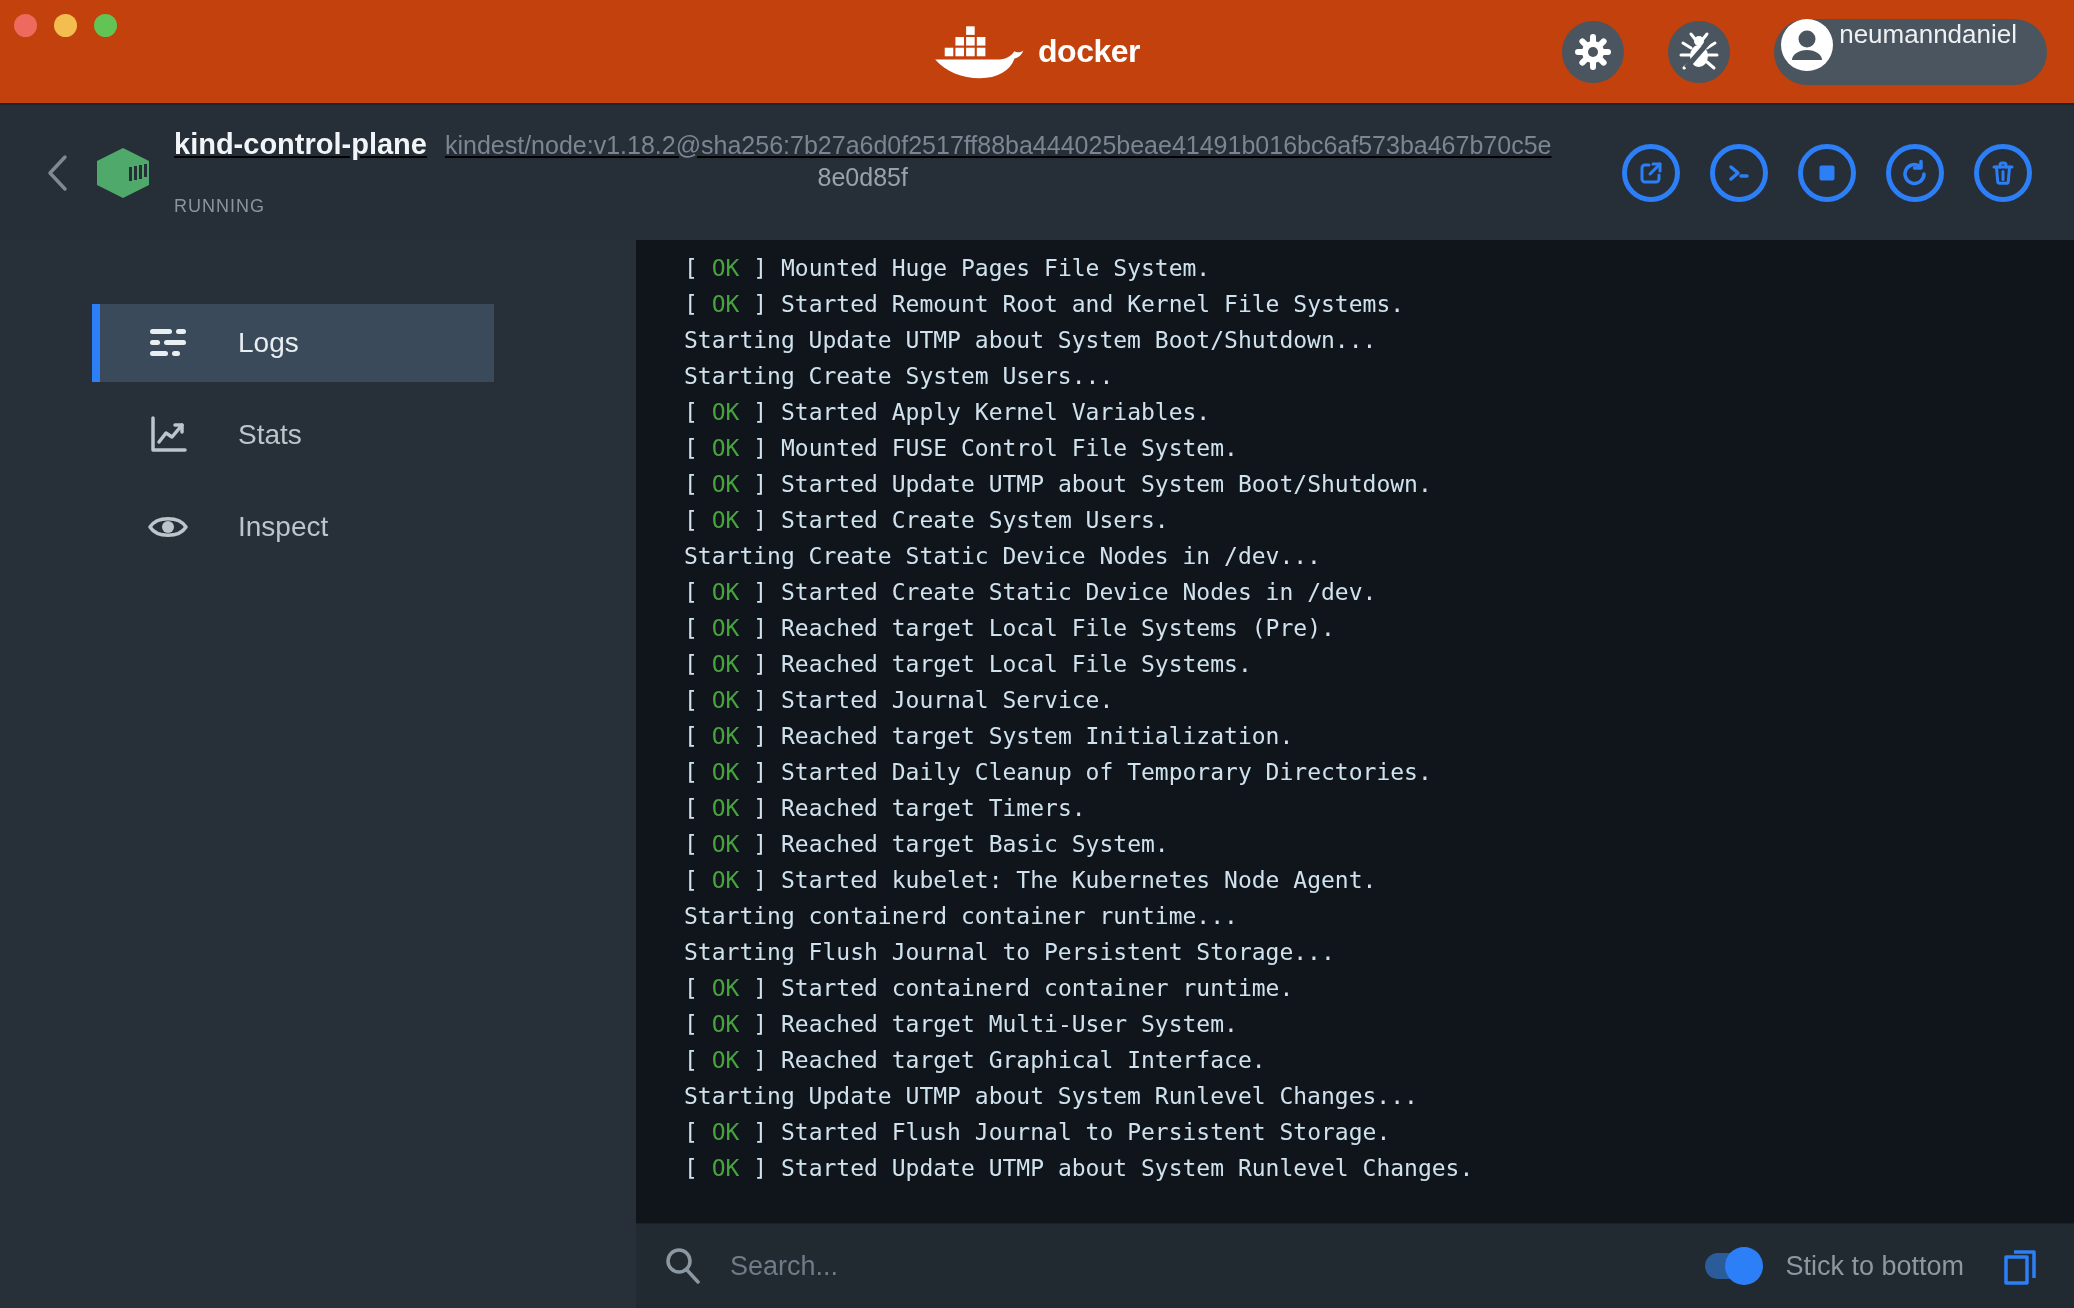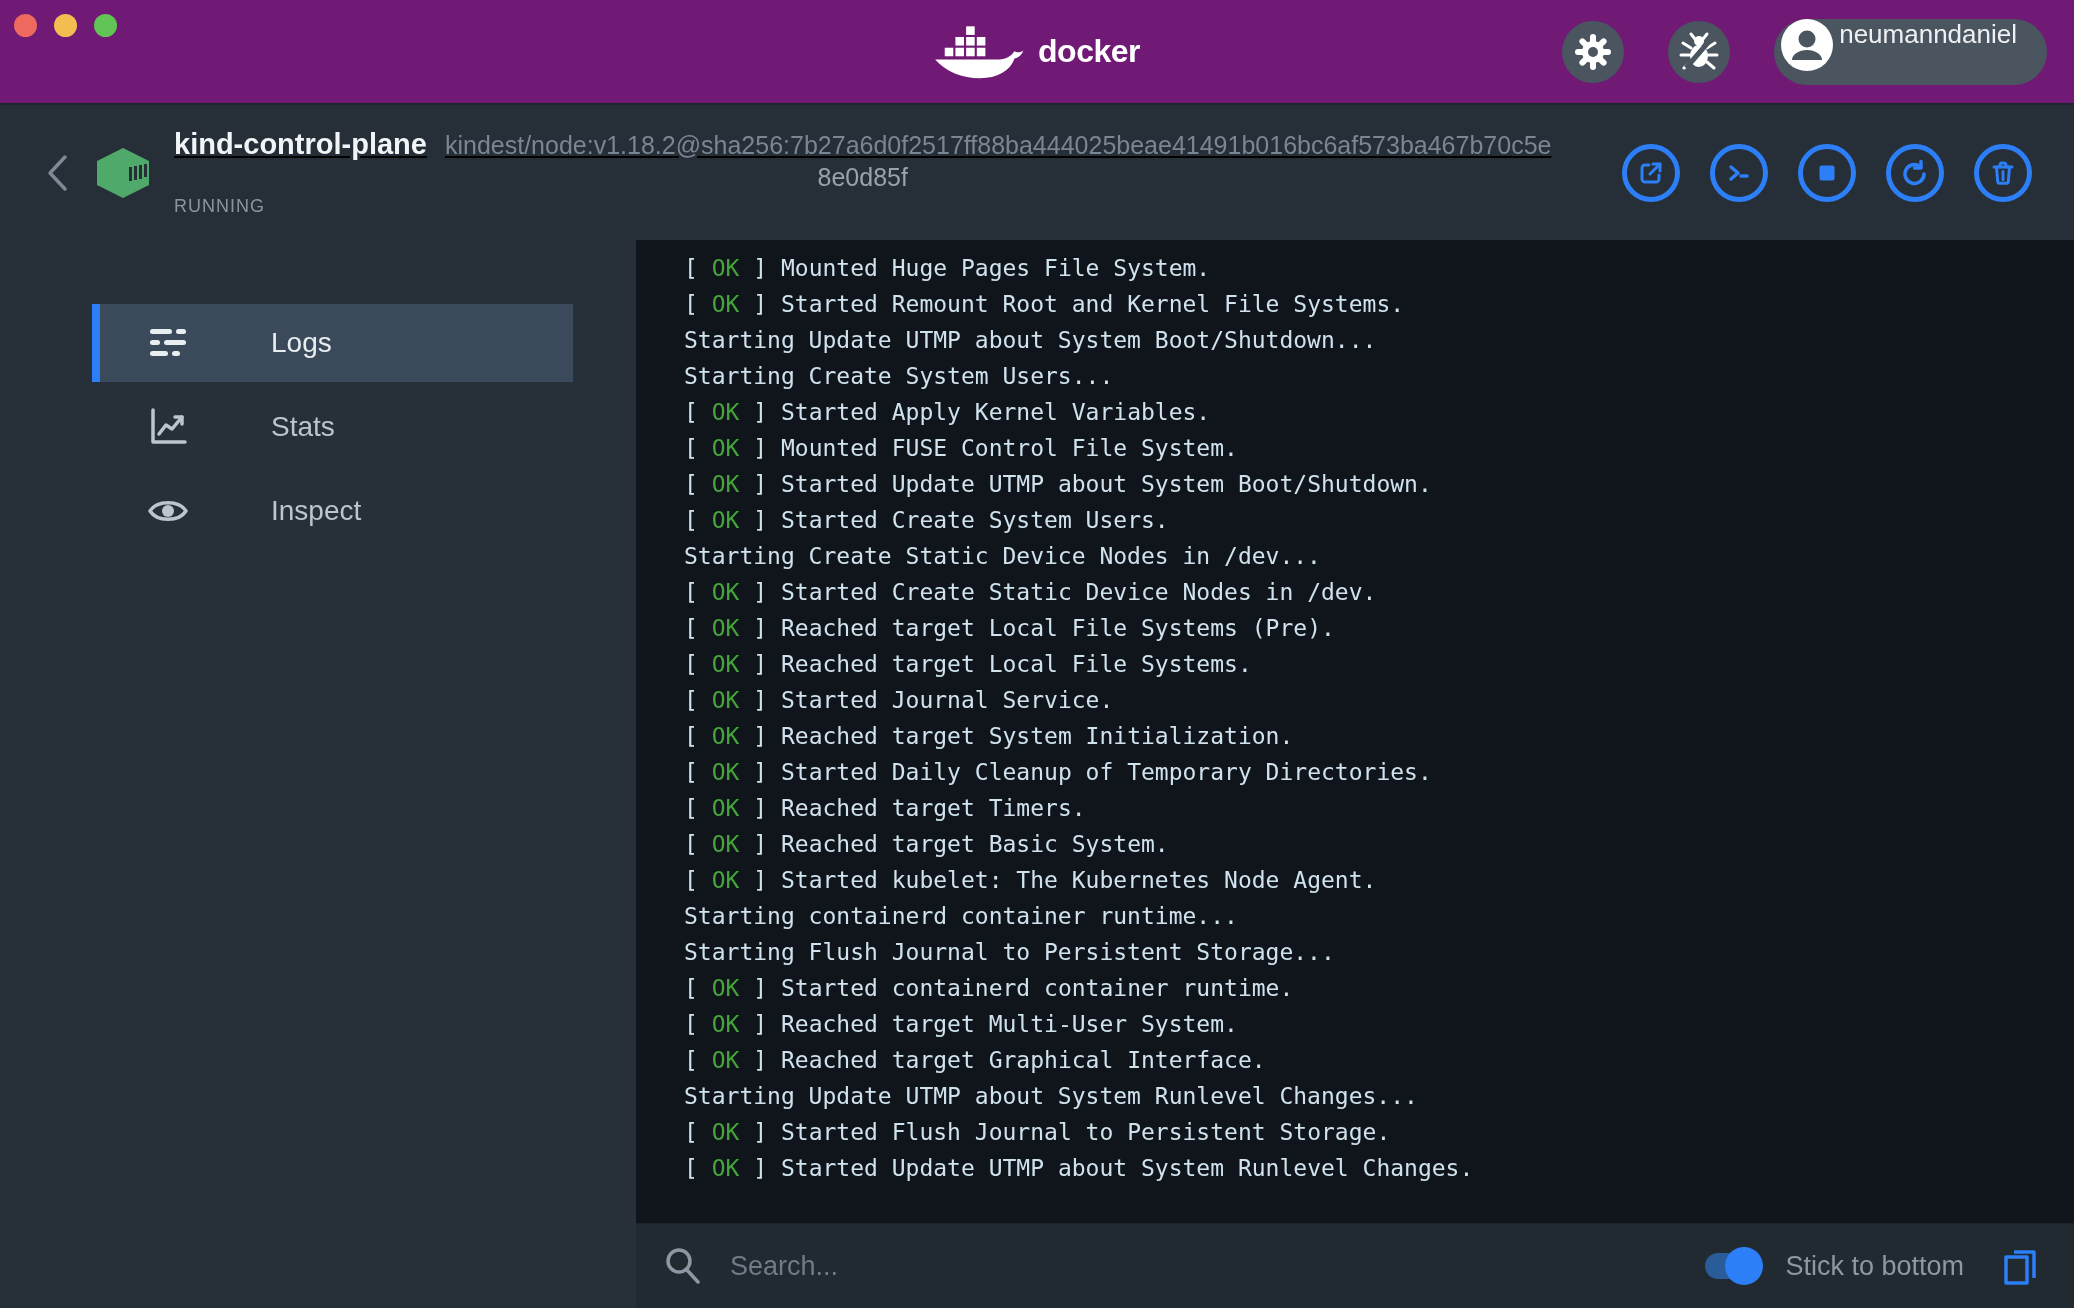--- a/index.html
+++ b/index.html
@@ -1,20 +1,20 @@
 <!DOCTYPE html>
 <html><head>
 <meta charset="utf-8">
 <style>
   * { margin:0; padding:0; box-sizing:border-box; }
   html,body { width:2074px; height:1308px; overflow:hidden; }
   body { font-family:"Liberation Sans", sans-serif; background:#272f38; }
 
   
-  .top-bar { position:relative; height:105px; background:#701a75; border-bottom:2px solid #1d242b; display:flex; align-items:center; }
+  .top-bar { position:relative; height:105px; background:#c2410c; border-bottom:2px solid #1d242b; display:flex; align-items:center; }
   .traffic { position:absolute; left:14px; top:14px; display:flex; gap:17px; }
   .light { width:23px; height:23px; border-radius:50%; }
   .light.red { background:#ee6a5e; }
   .light.yellow { background:#f4bd50; }
   .light.green { background:#62c454; }
   .logo-wrap { position:absolute; left:50%; top:50%; transform:translate(-50%,-50%); display:flex; align-items:center; gap:12px; }
   .logo-text { color:#ffffff; font-size:32px; font-weight:700; letter-spacing:-0.5px; }
   .top-right { position:absolute; right:27px; top:50%; transform:translateY(-50%); display:flex; align-items:center; gap:44px; }
   .circle-btn { width:62px; height:62px; border-radius:50%; background:#4a555f; display:flex; align-items:center; justify-content:center; cursor:pointer; border:none; }
   .user-pill { height:66px; border-radius:33px; background:#4a555f; display:flex; align-items:flex-start; padding:0 30px 0 7px; gap:6px; cursor:pointer; border:none; }
@@ -30,21 +30,21 @@
   .ctr-name { color:#f2f5f7; font-size:29px; font-weight:600; line-height:34px; }
   .ctr-image { color:#7b8692; font-size:25px; margin-left:18px; }
   .ctr-id { color:#99a3ac; font-size:25px; line-height:32px;text-align:center; }
   .ctr-status { color:#8b959e; font-size:18px; letter-spacing:1px; line-height:26px; }
   .ctr-actions { margin-left:auto; margin-right:42px; display:flex; gap:30px; }
   .action-btn { width:58px; height:58px; border-radius:50%; border:5px solid #2d7ff7; background:transparent; display:flex; align-items:center; justify-content:center; cursor:pointer; }
 
   
   .main { display:flex; height:1068px; }
   .sidebar { width:636px; background:#272f38; padding-top:64px; flex:none; }
-  .side-item { height:78px; margin-left:92px; width:481px; display:flex; align-items:center; color:#bcc5cb; font-size:28px; cursor:pointer; margin-bottom:6px;gap:33px; }
+  .side-item { height:78px; margin-left:92px; width:402px; display:flex; align-items:center; color:#bcc5cb; font-size:28px; cursor:pointer; margin-bottom:14px; }
   .side-item .side-icon { width:44px; margin-left:54px; margin-right:48px; display:flex; justify-content:center; }
   .side-item.active { background:#3a4a5a; border-left:8px solid #2d7ff7; color:#e9eef1; }
   .side-item.active .side-icon { margin-left:46px; }
 
   .log-panel { flex:1; background:#10151b; display:flex; flex-direction:column; }
   .log-scroll { flex:1; overflow:hidden; padding:10px 0 0 48px; font-family:"DejaVu Sans Mono", monospace; font-size:23px; line-height:36px; color:#cfe2ee; white-space:pre; }
   .ok { color:#45a53a; }
 
   
   .log-footer { height:85px; background:#212931; border-top:1px solid #1a2128; display:flex; align-items:center; padding:0 34px 0 26px; flex:none; }

